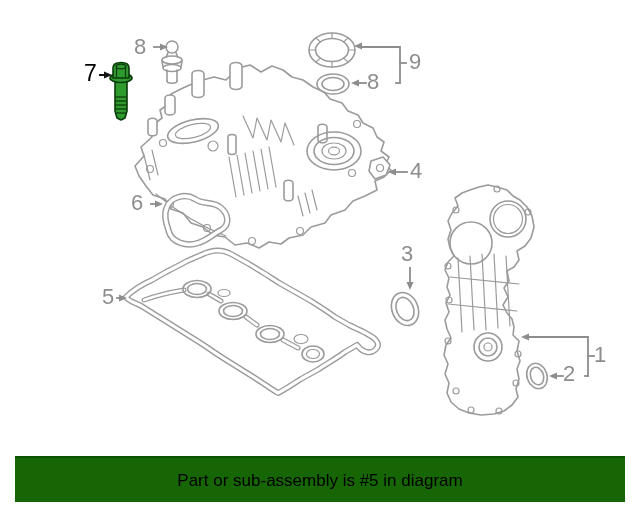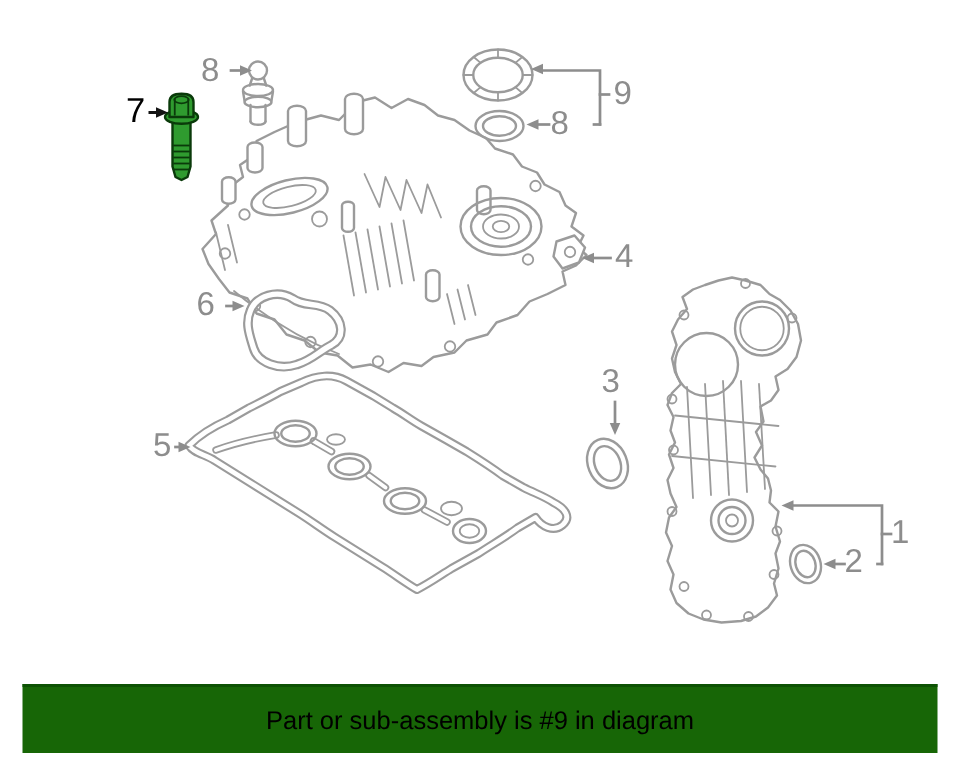--- a/index.html
+++ b/index.html
@@ -287,16 +287,16 @@
   <span class="callout" style="left:401px;top:242px;">3</span>
   <span class="callout" style="left:410px;top:159px;">4</span>
   <span class="callout" style="left:102px;top:285px;">5</span>
   <span class="callout" style="left:131px;top:191px;">6</span>
   <span class="callout hl" style="left:84px;top:61px;">7</span>
   <span class="callout" style="left:134px;top:35px;">8</span>
   <span class="callout" style="left:409px;top:50px;">9</span>
   <span class="callout" style="left:367px;top:70px;">8</span>
 
   <div class="banner">
-    <div>Part or sub-assembly is #9 in diagram</div>
+    <div>Part or sub-assembly is #5 in diagram</div>
   </div>
 
 </div>
 
 </body></html>

